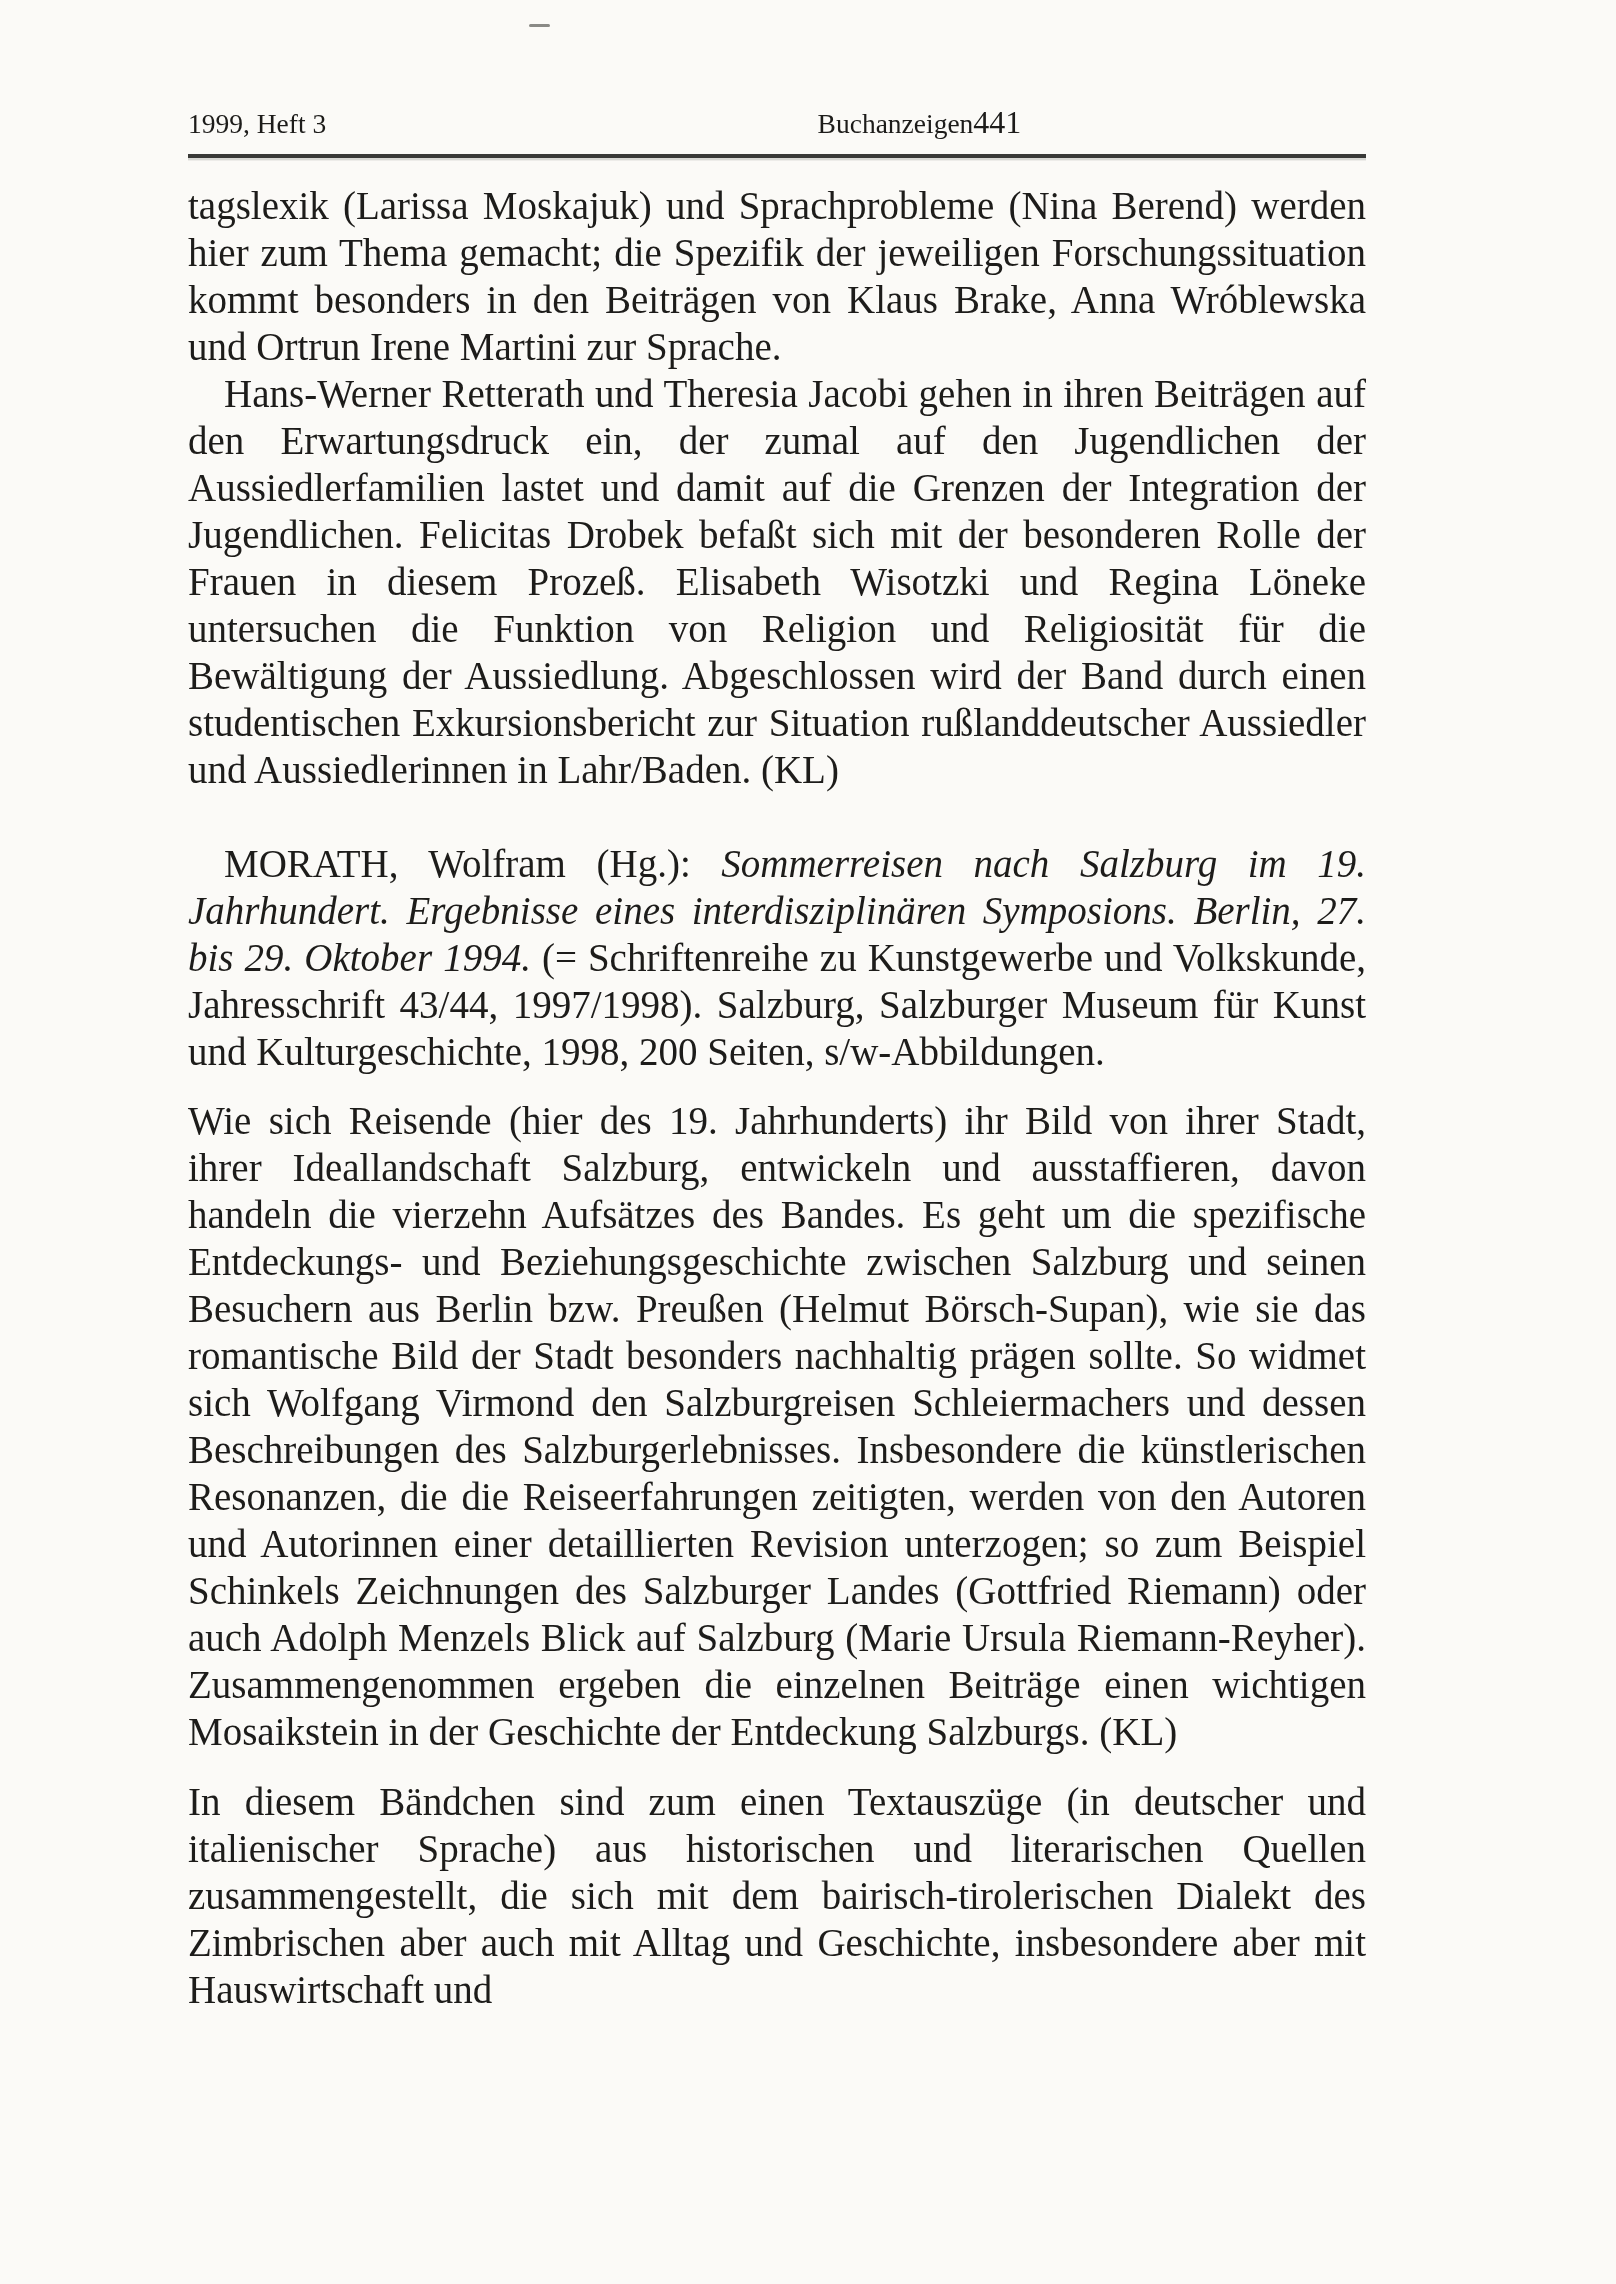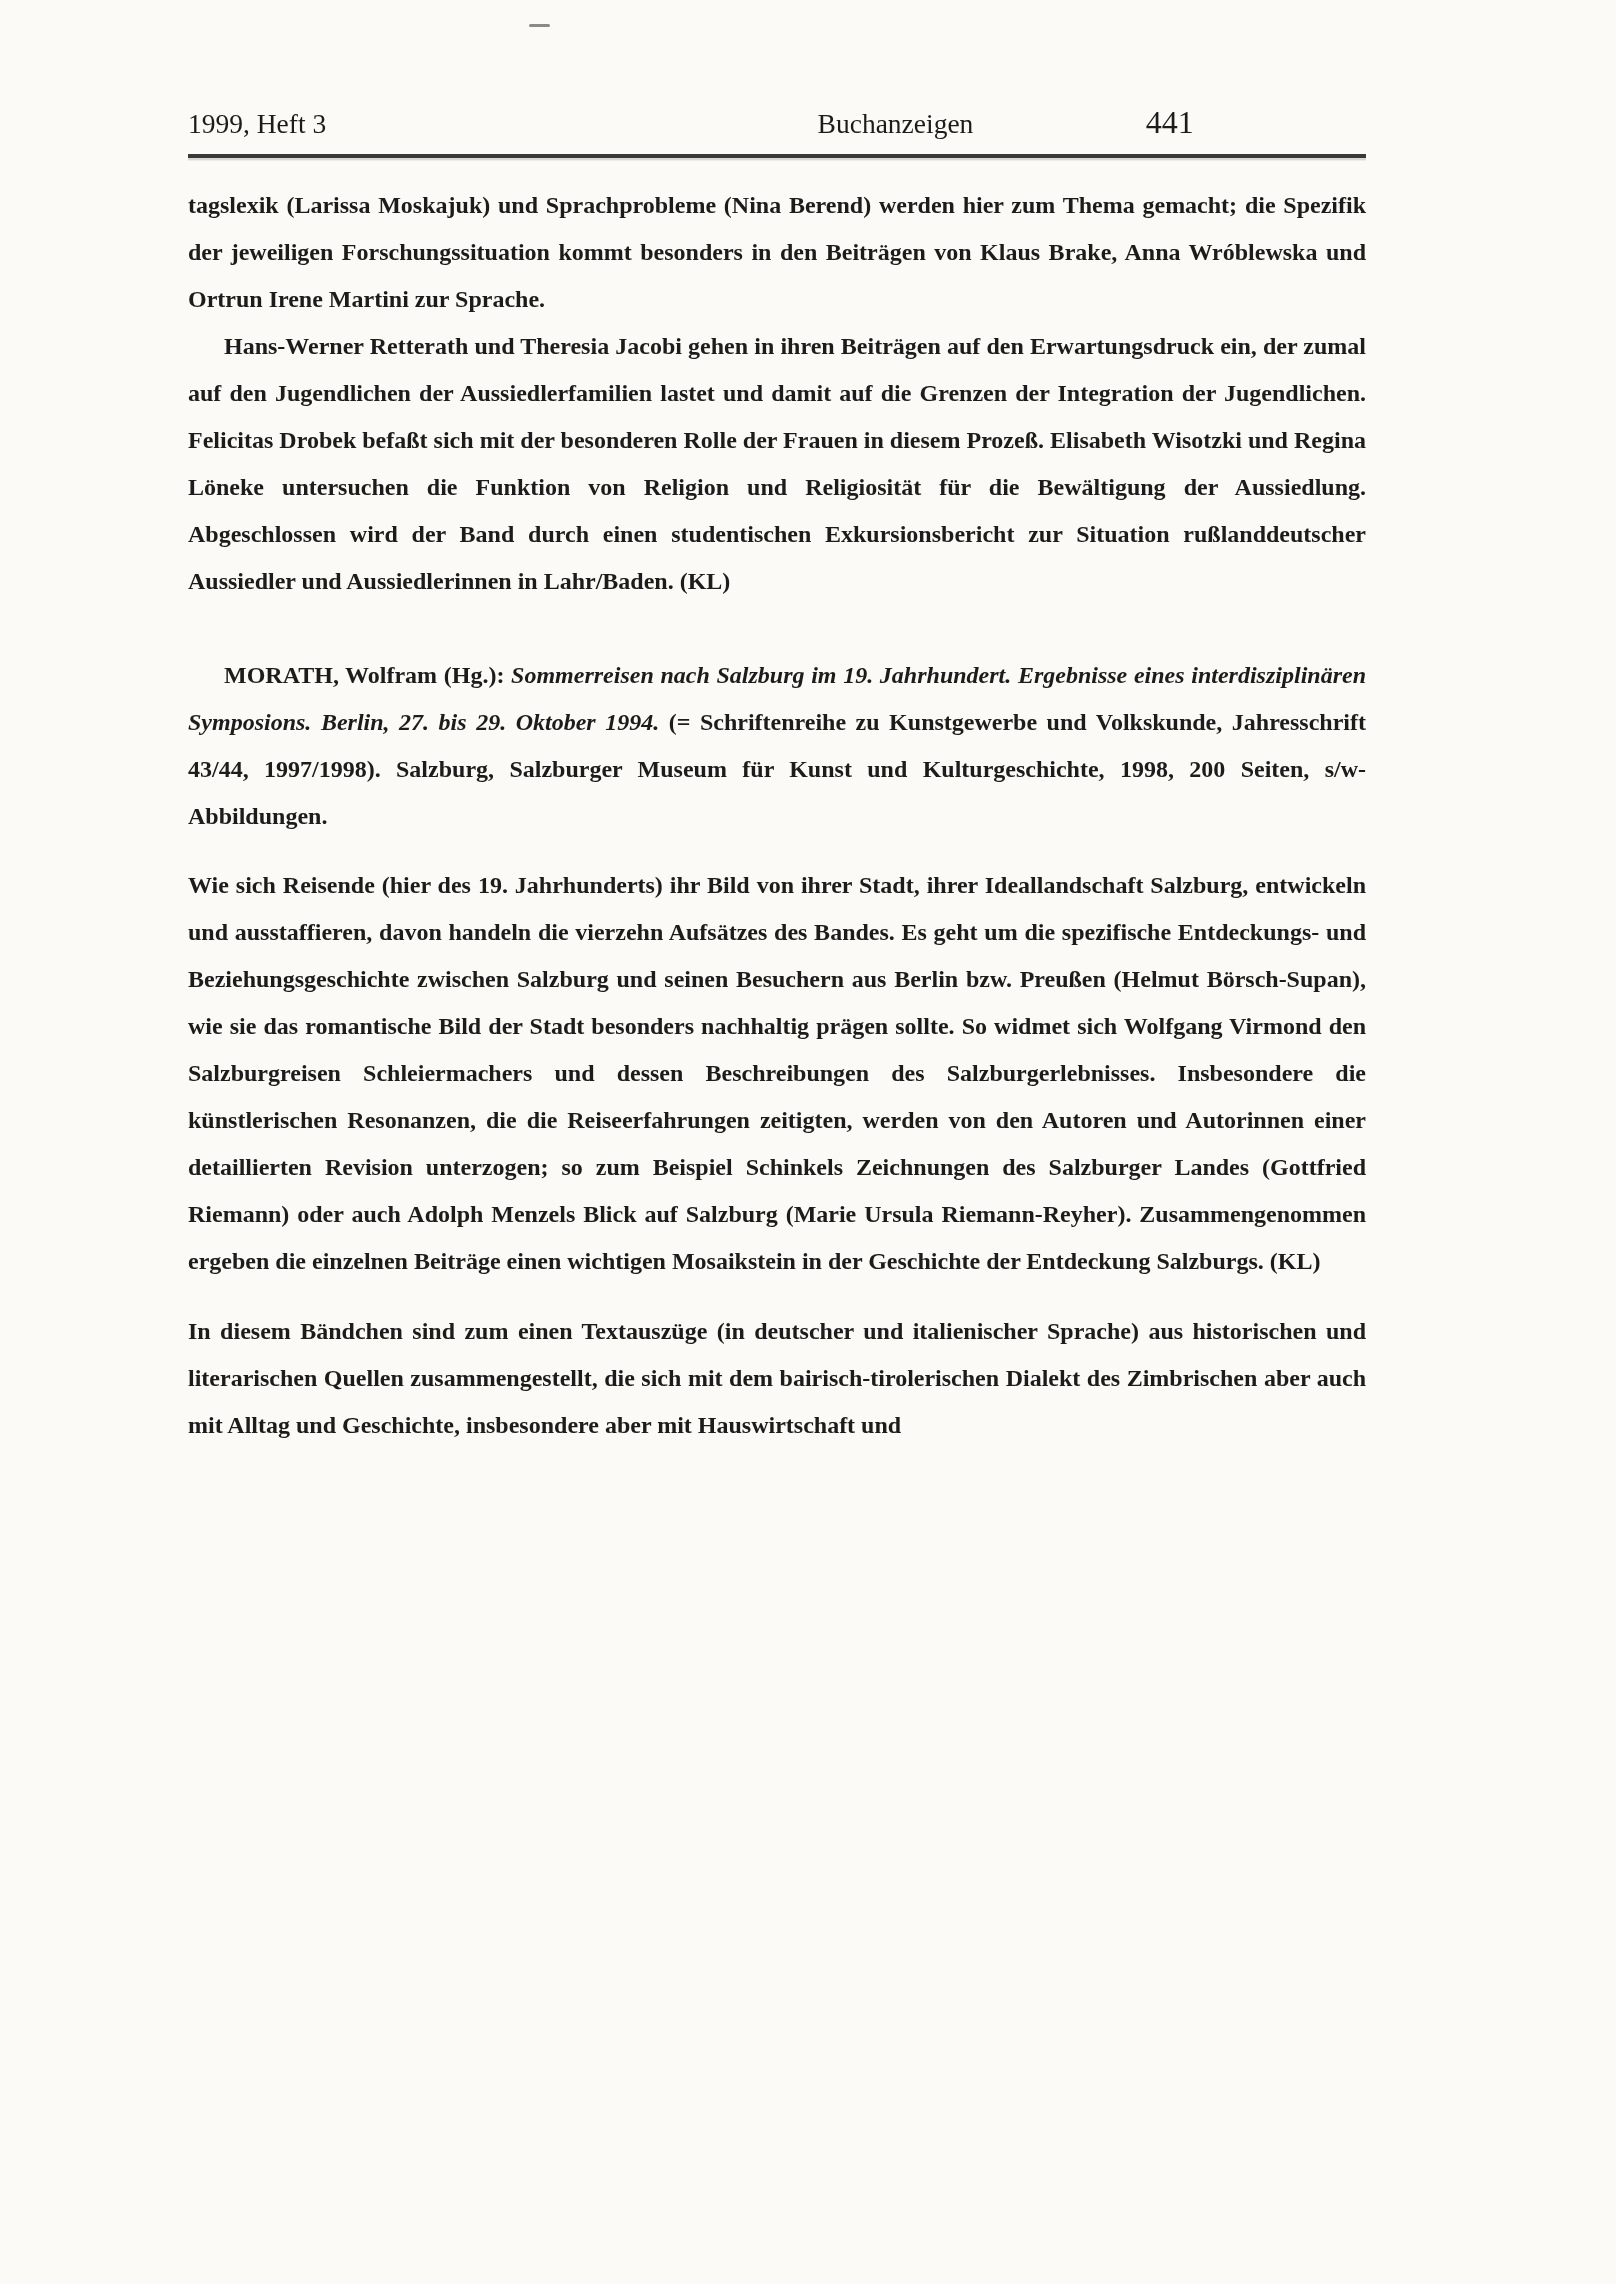--- a/index.html
+++ b/index.html
@@ -33,34 +33,33 @@
     top: 103px;
   }
   .page-header {
     display: flex;
     align-items: baseline;
     font-size: 27.5px;
     line-height: 1.2;
   }
   .page-header .h-left  { flex: 1; text-align: left; }
   .page-header .h-center{ flex: 1; text-align: right; }
-  .page-header .h-right { flex: 1; text-align: center; font-size: 32px; }
+  .page-header .h-right { flex: 1; text-align: left; font-size: 32px; }
   .header-rule {
     margin-top: 13px;
     height: 3.2px;
     background: #393937;
     box-shadow: 0 2.4px 0 rgba(60,60,55,0.18);
   }
   .page-body {
     margin-top: 24px;
-    font-size: 24px;
+    font-size: 39px;
     line-height: 47px;
     text-align: justify;
     hyphens: auto;
-    font-weight: bold;
     -webkit-hyphens: auto;
   }
   .page-body p { margin: 0; }
   .page-body p.indent { text-indent: 36px; }
   .page-body p.gap-before { margin-top: 47px; }
   .page-body p.after-citation { margin-top: 22.6px; }
   .page-body i { font-style: italic; }
 </style>
 </head>
 <body>

